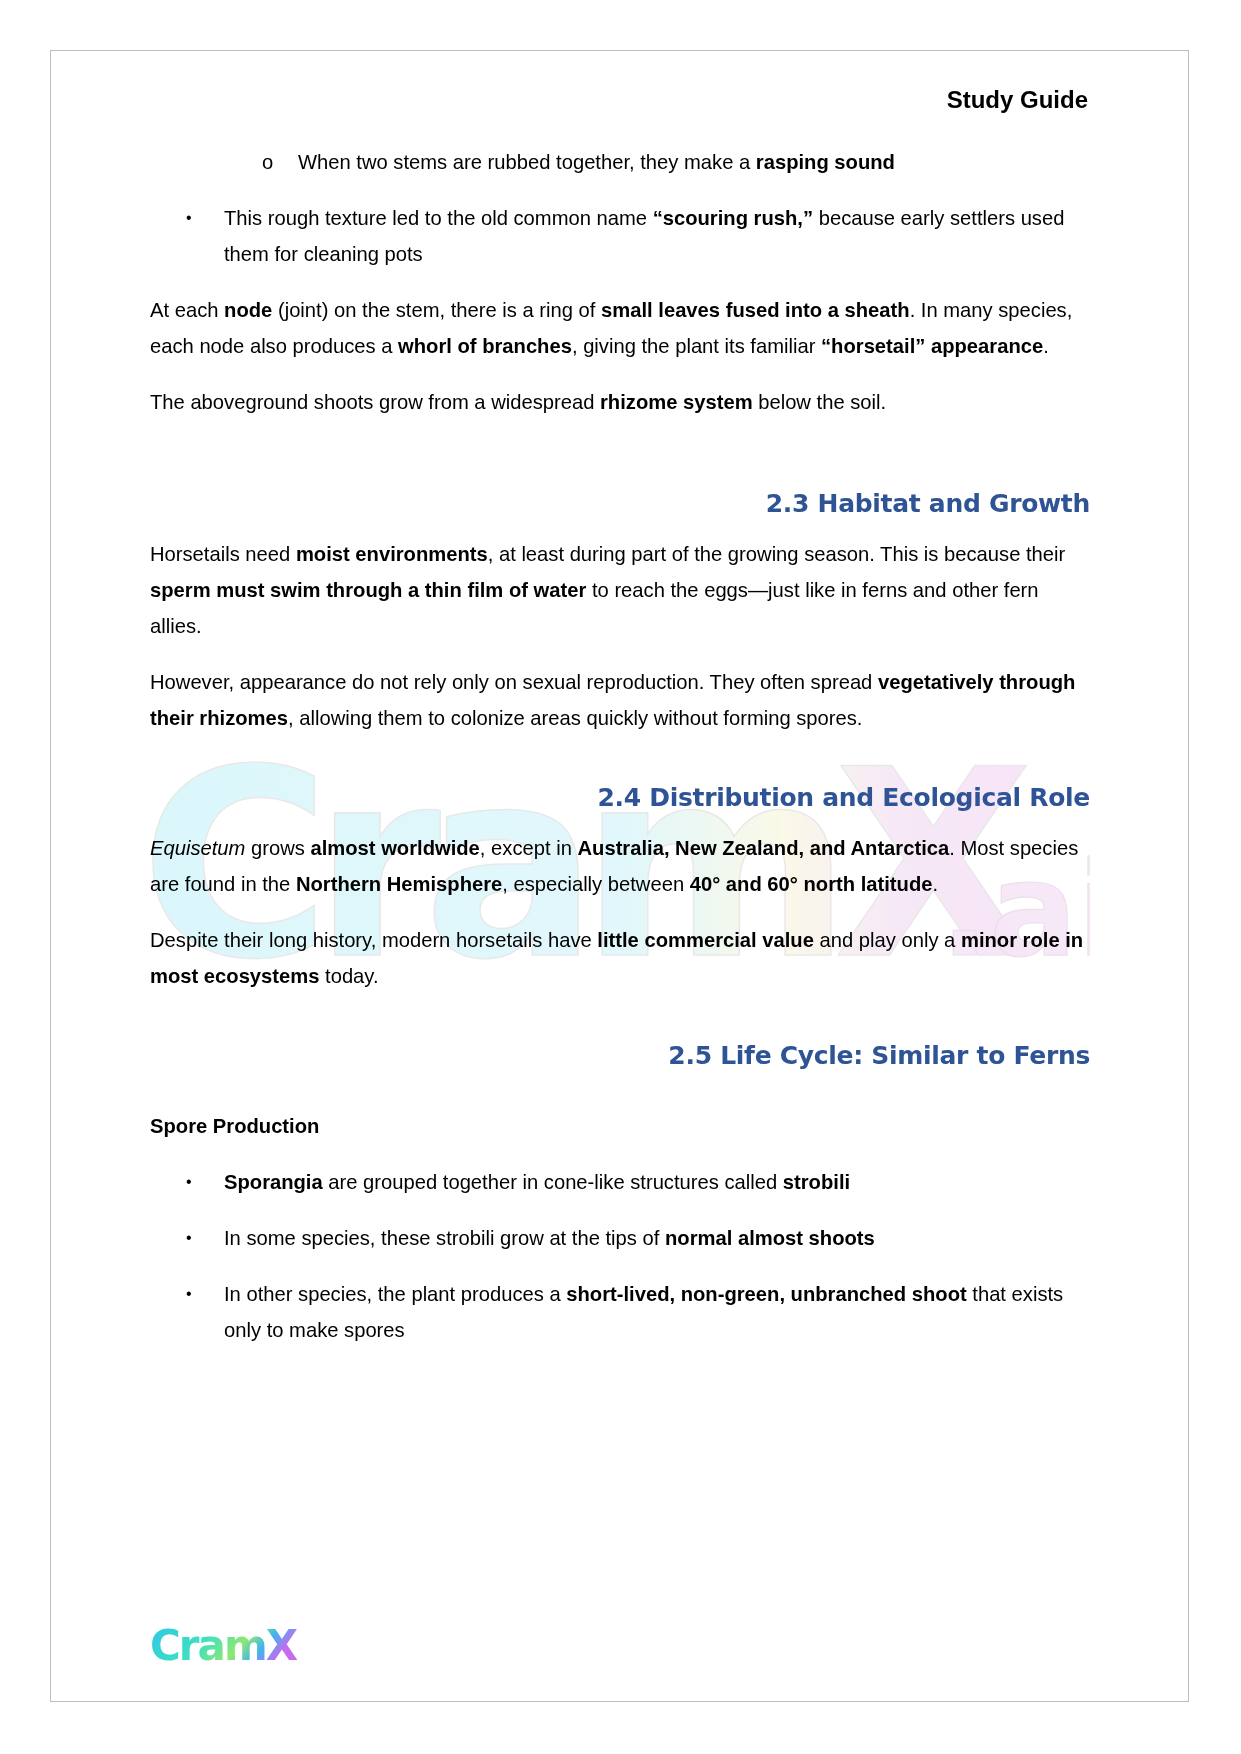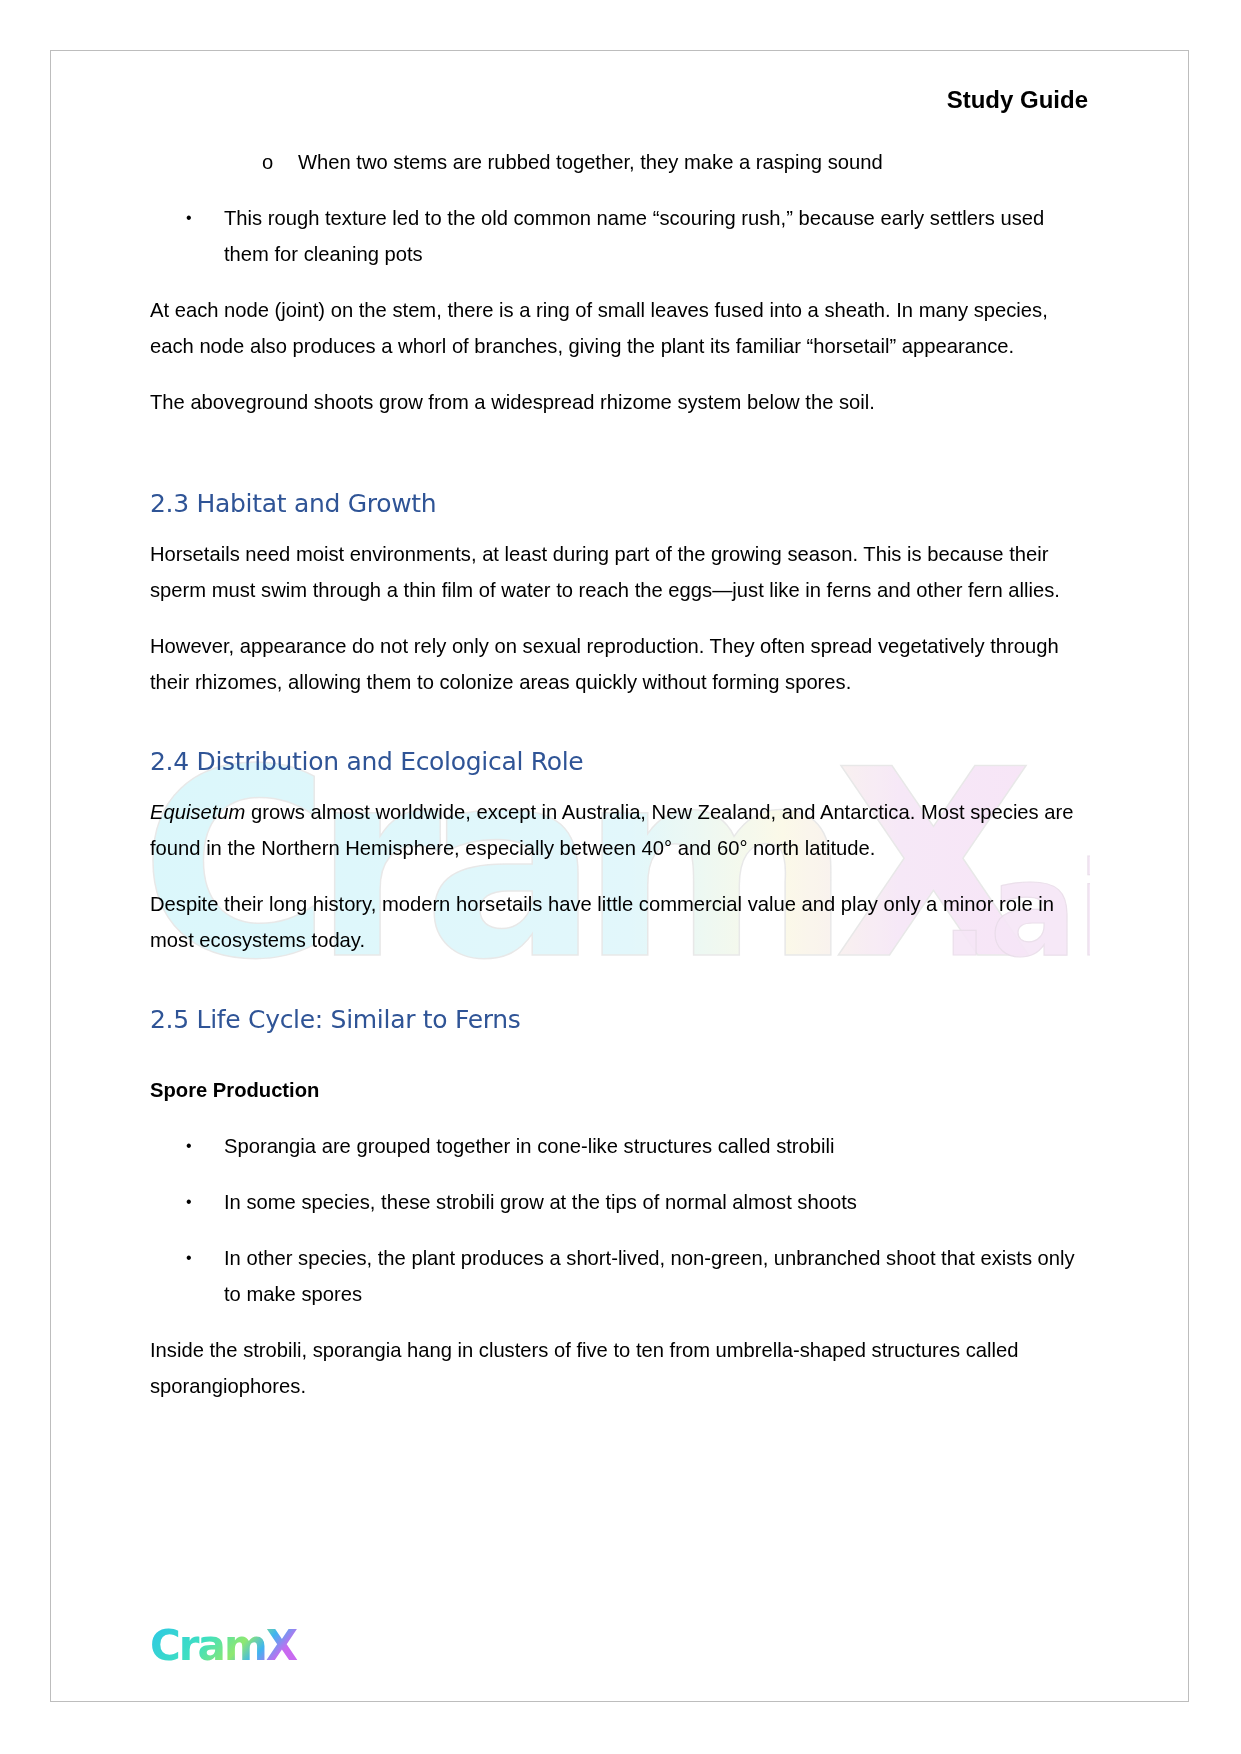--- a/index.html
+++ b/index.html
@@ -68,30 +68,31 @@
     .bullet {
       position: relative;
       padding-left: 74px;
     }
     .bullet .marker {
       position: absolute;
       left: 36px;
       top: 0;
       font-size: 16px;
     }
-    b { font-weight: normal; }
+    b { font-weight: bold; }
     i { font-style: italic; }
     .h2 {
       font-family: "DejaVu Sans", sans-serif;
       color: #2f5496;
       font-size: 25px;
-      font-weight: normal;
+      font-weight: bold;
       line-height: 36px;
       margin: 0;
       letter-spacing: -0.3px;
+      text-align: right;
     }
     .subhead {
       font-weight: bold;
     }
     .footer-logo {
       position: absolute;
       left: 150px;
       top: 1620px;
       width: 150px;
       height: 48px;
@@ -188,23 +189,20 @@
     <span>In some species, these strobili grow at the tips of </span><b>normal almost shoots</b>
   </p>
   <div class="gap-s"></div>
 
   <p class="p bullet">
     <span class="marker">•</span>
     <span>In other species, the plant produces a </span><b>short-lived, non-green, unbranched shoot</b><span> that exists only to make spores</span>
   </p>
   <div class="gap-s"></div>
 
-  <p class="p">
-    <span>Inside the strobili, sporangia hang in clusters of </span><b>five to ten</b><span> from umbrella-shaped structures called </span><b>sporangiophores</b><span>.</span>
-  </p>
 </div>
 
 <svg class="footer-logo" viewBox="0 0 150 48" xmlns="http://www.w3.org/2000/svg">
   <defs>
     <linearGradient id="logoGrad" x1="0" y1="0" x2="1" y2="0.3">
       <stop offset="0" stop-color="#2cc6e8"></stop>
       <stop offset="0.45" stop-color="#3fe0c0"></stop>
       <stop offset="0.7" stop-color="#8fe870"></stop>
       <stop offset="0.85" stop-color="#3fb4f0"></stop>
       <stop offset="1" stop-color="#c86af0"></stop>

